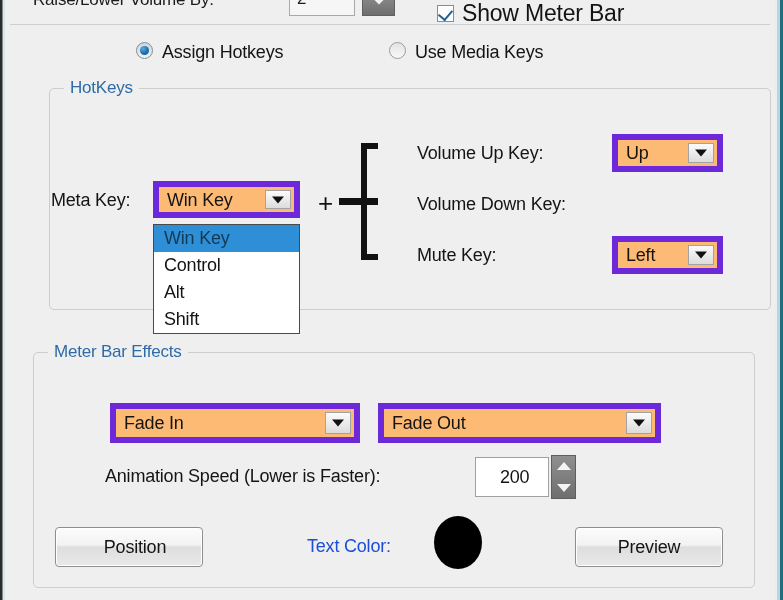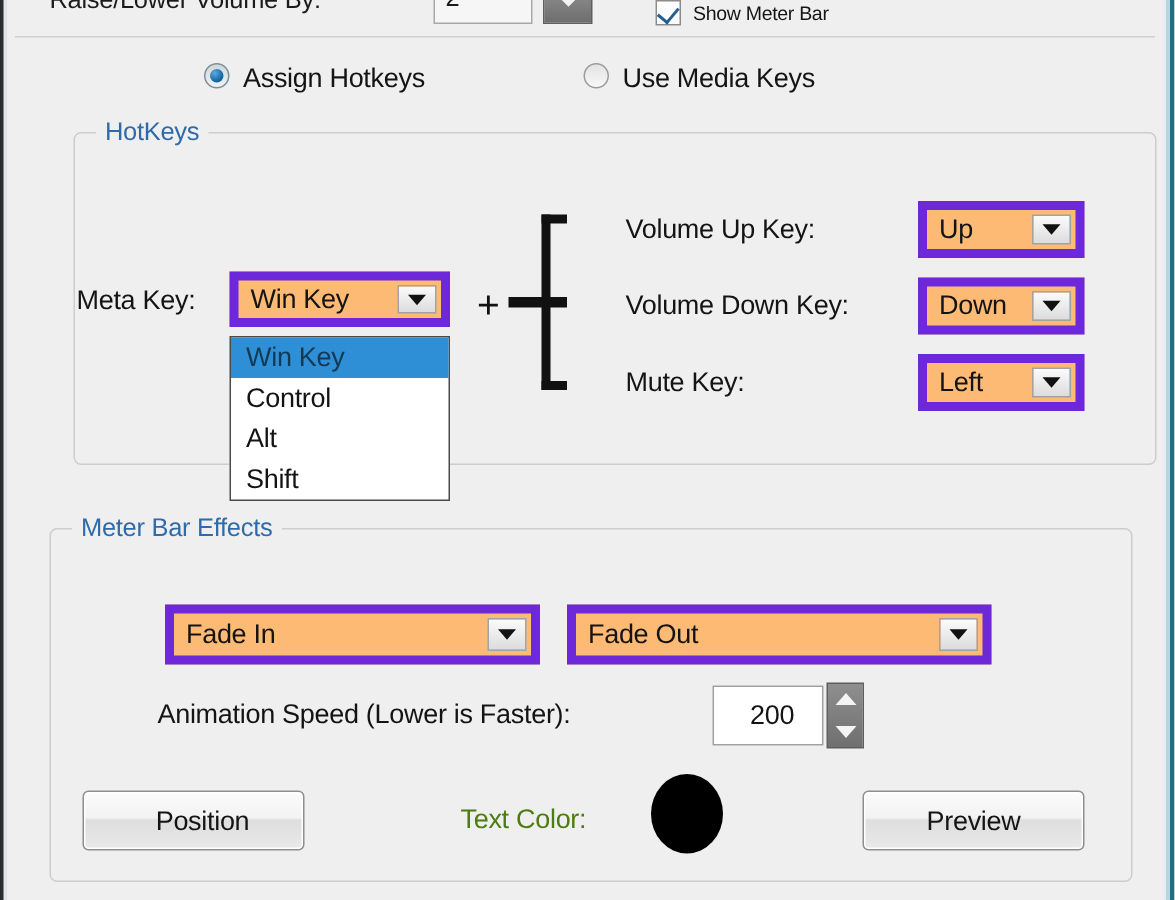--- a/index.html
+++ b/index.html
@@ -109,21 +109,21 @@
   }
   .checkbox .tick {
     position: absolute;
     left: 3px; top: 1px;
     width: 7px; height: 11px;
     border: solid #22608f;
     border-width: 0 2.4px 2.4px 0;
     transform: rotate(40deg);
   }
   .checkrow .lbl {
-    font-size: 13px;
+    font-size: 23px;
     color: #141414;
     letter-spacing: -0.2px;
   }
 
   
   .radio-row {
     position: absolute;
     left: 0; top: 42px;
     width: 770px; height: 30px;
   }
@@ -378,21 +378,21 @@
     justify-content: center;
     box-shadow: inset 0 0 0 1px #ffffff;
   }
   #btn-position { left: 50px; top: 527px; width: 148px; height: 40px; padding-left: 12px; }
   #btn-preview  { left: 570px; top: 527px; width: 148px; height: 40px; }
 
   .textcolor-label {
     position: absolute;
     left: 302px; top: 536px;
     font-size: 18px;
-    color: #4d7c0f;
+    color: #1d4ed8;
     letter-spacing: -0.2px;
   }
   .color-dot {
     position: absolute;
     left: 429px; top: 516px;
     width: 48px; height: 53px;
     border-radius: 50%;
     background: #000000;
   }
 </style>
@@ -468,26 +468,20 @@
       <span class="combo">
         <span class="val">Up</span>
         <span class="btn">
           <span class="arr"></span>
         </span>
       </span>
     </div>
 
     <div class="keyrow" id="keyrow-down">
       <span class="klabel">Volume Down Key:</span>
-      <span class="combo">
-        <span class="val">Down</span>
-        <span class="btn">
-          <span class="arr"></span>
-        </span>
-      </span>
     </div>
 
     <div class="keyrow" id="keyrow-mute">
       <span class="klabel">Mute Key:</span>
       <span class="combo">
         <span class="val">Left</span>
         <span class="btn">
           <span class="arr"></span>
         </span>
       </span>

